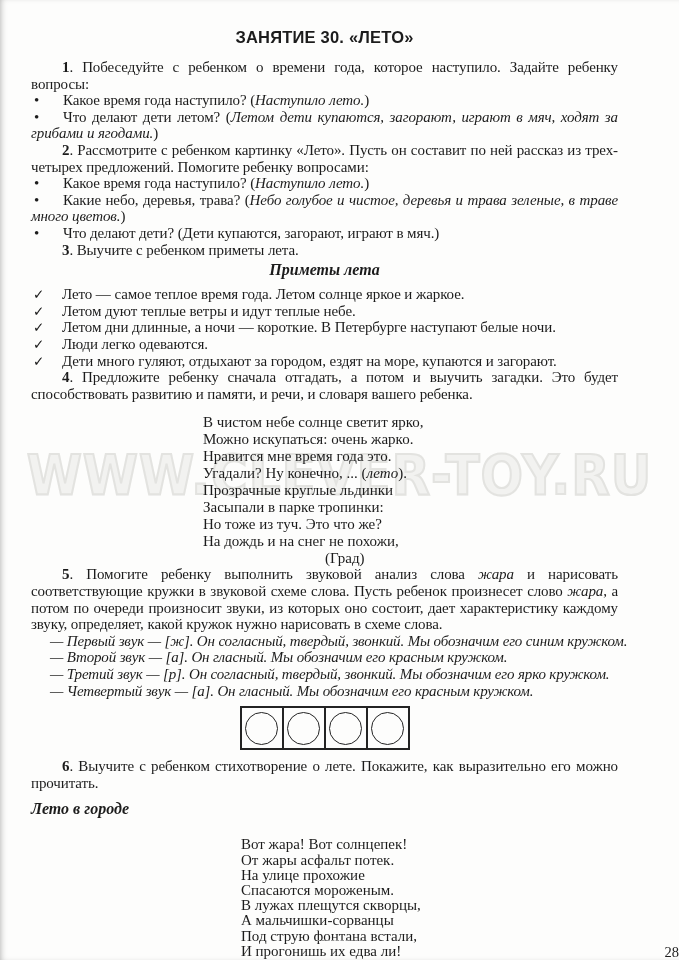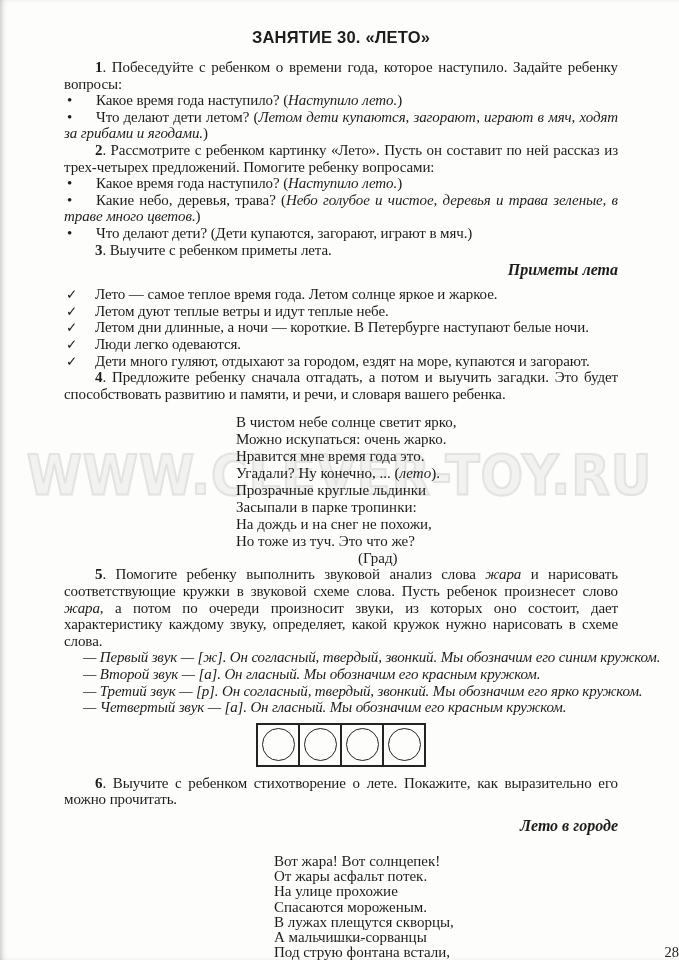--- a/index.html
+++ b/index.html
@@ -1,33 +1,33 @@
 <!DOCTYPE html>
 <html><head>
 <meta charset="utf-8">
 <style>
   html,body{margin:0;padding:0;}
   .page{
     position:relative;width:679px;height:960px;background:#fdfdfc;
     font-family:"Liberation Serif",serif;font-size:15px;color:#1c1c1c;
     overflow:hidden;box-shadow:inset 4px 0 7px -4px rgba(0,0,0,.35);
   }
-  .content{position:absolute;top:0;left:0;right:0;bottom:0;padding:20px 61px 0 64px;z-index:1;}
+  .content{position:absolute;top:0;left:0;right:0;bottom:0;padding:20px 61px 0 31px;z-index:1;}
   .title{
     font-family:"Liberation Sans",sans-serif;font-weight:bold;font-size:16.5px;
     line-height:19px;text-align:center;margin:8px 0 12px;letter-spacing:.2px;
   }
   .para{line-height:16.6px;text-align:justify;text-indent:31px;margin:0;letter-spacing:-.1px;}
   .num{font-weight:bold;}
   .it{font-style:italic;}
   .li{line-height:16.6px;text-align:justify;margin:0;letter-spacing:-.1px;}
   .marker{display:inline-block;width:29px;padding-left:3px;text-indent:0;}
   .check .marker{font-family:"DejaVu Sans",sans-serif;font-size:13.5px;padding-left:2px;}
-  .h-it{font-size:16px;font-weight:bold;font-style:italic;text-align:right;line-height:18px;margin:3px 0 7px;}
-  .h-it2{font-size:16px;font-weight:bold;font-style:italic;text-align:right;line-height:18px;margin:9px 0 8px;}
+  .h-it{font-size:16px;font-weight:bold;font-style:italic;text-align:center;line-height:18px;margin:3px 0 7px;}
+  .h-it2{font-size:16px;font-weight:bold;font-style:italic;text-align:left;line-height:18px;margin:9px 0 8px;}
   .riddle{margin:12px 0 0 172px;line-height:16.8px;}
   .riddle2{margin:1px 0 0 172px;line-height:16.8px;}
   .r-ans{margin-left:122px;}
   .sound{margin:0;padding-left:19px;font-style:italic;line-height:16.6px;white-space:nowrap;letter-spacing:-.15px;}
   .scheme{display:flex;width:max-content;margin:7px auto 8px;}
   .cell{width:40px;height:40px;border:2px solid #232323;display:flex;align-items:center;justify-content:center;margin-left:-2px;background:transparent;}
   .cell:first-child{margin-left:0;}
   .circle{width:31px;height:31px;border:1.6px solid #232323;border-radius:50%;}
   .poem{margin:19px 0 0 210px;line-height:15.2px;}
   .watermark{
@@ -75,22 +75,22 @@
     <div class="riddle">
       <div>В чистом небе солнце светит ярко,</div>
       <div>Можно искупаться: очень жарко.</div>
       <div>Нравится мне время года это.</div>
       <div><span>Угадали? Ну конечно, ... (</span><span class="it">лето</span><span>).</span></div>
     </div>
 
     <div class="riddle2">
       <div>Прозрачные круглые льдинки</div>
       <div>Засыпали в парке тропинки:</div>
+      <div>Но тоже из туч. Это что же?</div>
       <div>На дождь и на снег не похожи,</div>
-      <div>Но тоже из туч. Это что же?</div>
       <div class="r-ans">(Град)</div>
     </div>
 
     <p class="para"><span class="num">5</span><span>. Помогите ребенку выполнить звуковой анализ слова </span><span class="it">жара</span><span> и нарисовать соответствующие кружки в звуковой схеме слова. Пусть ребенок произнесет слово </span><span class="it">жара</span><span>, а потом по очереди произносит звуки, из которых оно состоит, дает характеристику каждому звуку, определяет, какой кружок нужно нарисовать в схеме слова.</span></p>
 
     <div class="sound">— Первый звук — [ж]. Он согласный, твердый, звонкий. Мы обозначим его синим кружком.</div>
     <div class="sound">— Второй звук — [а]. Он гласный. Мы обозначим его красным кружком.</div>
     <div class="sound">— Третий звук — [р]. Он согласный, твердый, звонкий. Мы обозначим его ярко кружком.</div>
     <div class="sound">— Четвертый звук — [а]. Он гласный. Мы обозначим его красным кружком.</div>
 

